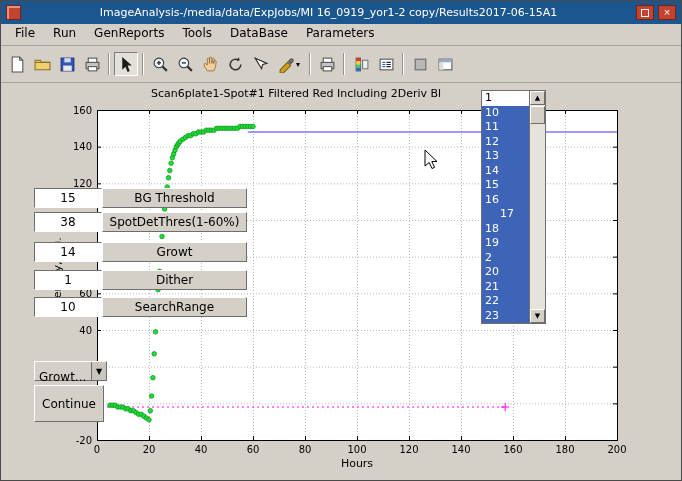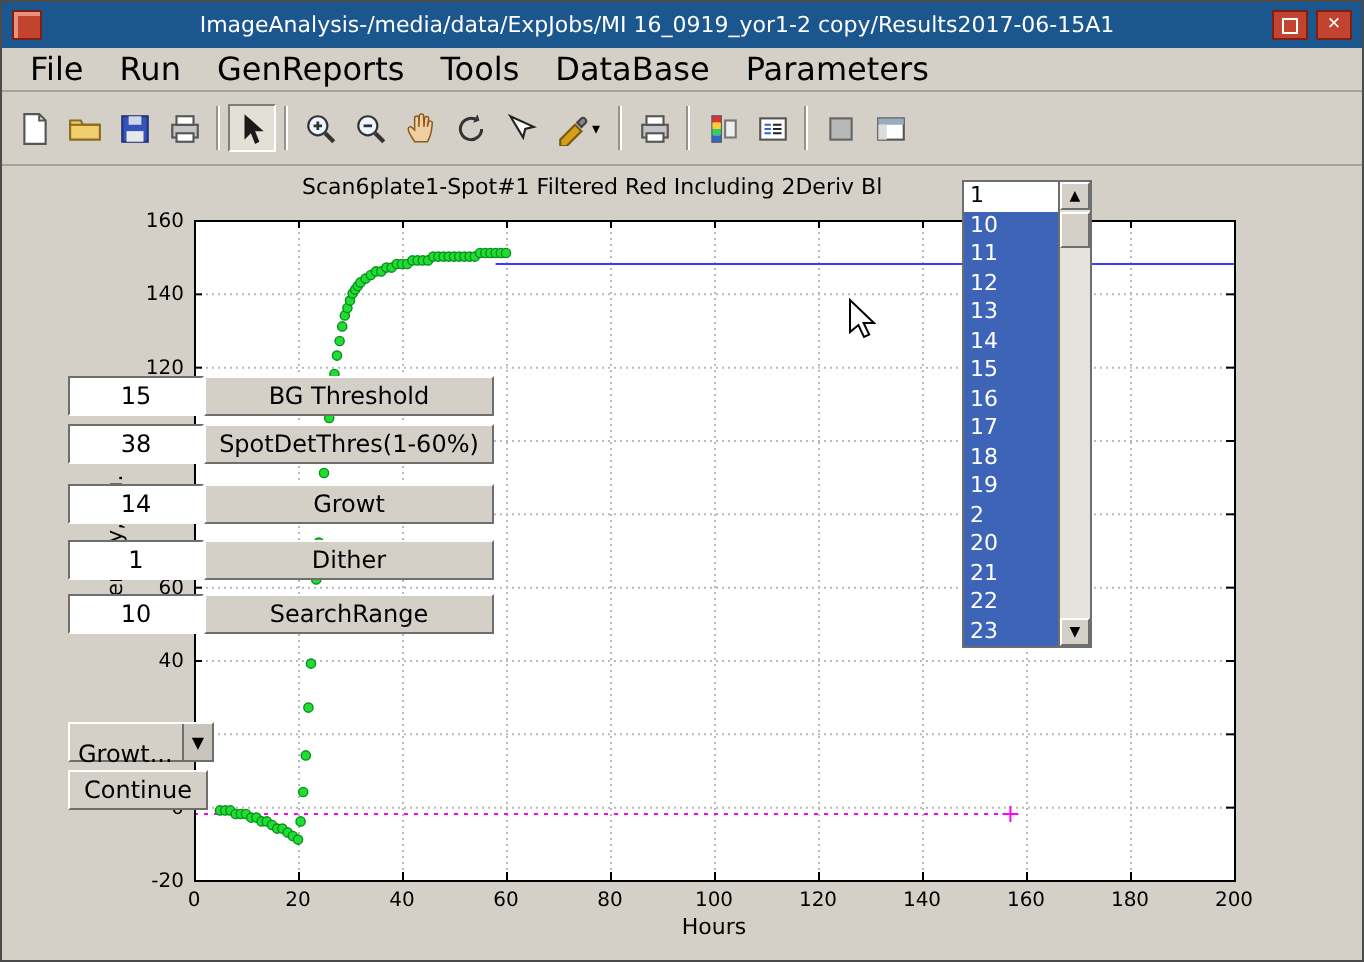--- a/index.html
+++ b/index.html
@@ -6,21 +6,21 @@
   .window{position:relative;width:682px;height:481px;background:#d4d0c8;
     font-family:"DejaVu Sans",sans-serif;border:1px solid #4a4a4a;box-sizing:border-box;overflow:hidden;}
   
   .titlebar{height:23px;background:#1b578e;display:flex;align-items:center;padding:0 5px;gap:4px;}
   .app-icon{width:13px;height:13px;background:#c24430;border:1px solid #7c2012;box-shadow:inset 2px 2px 0 #e8937f;}
   .title{flex:1;text-align:center;color:#ffffff;font-size:11px;white-space:nowrap;overflow:hidden;}
   .tb-btn{width:18px;height:15px;background:#c24430;border:1px solid #7c2012;color:#fff;
     font-size:11px;line-height:13px;text-align:center;padding:0;display:flex;align-items:center;justify-content:center;}
   .min-glyph{width:6px;height:6px;border:1px solid #fff;display:block;}
   
-  .menubar{height:21px;display:flex;align-items:center;background:#d4d0c8;border-bottom:1px solid #a9a49a;padding-left:5px;font-size:16px;color:#000;}
+  .menubar{height:21px;display:flex;background:#d4d0c8;border-bottom:1px solid #a9a49a;padding-left:5px;font-size:12px;color:#000;}
   .menu-item{padding:2px 9px;cursor:default;}
   
   .toolbar{height:32px;display:flex;align-items:center;gap:1px;padding:2px 4px;background:#d4d0c8;border-bottom:1px solid #a9a49a;}
   .tool{width:24px;height:24px;display:flex;align-items:center;justify-content:center;background:transparent;border:1px solid transparent;padding:0;}
   .tool span{display:flex;align-items:center;justify-content:center;}
   .tool svg{width:17px;height:17px;}
   .tool.pressed{border-color:#7d7d7d #ffffff #ffffff #7d7d7d;background:#e3e0d7;}
   .tool.wide{width:32px;}
   .caret{font-size:8px;margin-left:1px;}
   .tsep{width:0;height:22px;border-left:1px solid #98938a;border-right:1px solid #ffffff;margin:0 3px;}
@@ -35,21 +35,21 @@
   .ctrl-row{position:absolute;left:33px;display:flex;z-index:2;}
   .edit{width:68px;height:20px;text-align:center;font-family:"DejaVu Sans",sans-serif;font-size:12px;
     border:1px solid;border-color:#6e6e6e #ffffff #ffffff #6e6e6e;background:#fff;padding:0;box-sizing:border-box;}
   .pbtn{width:145px;height:20px;font-family:"DejaVu Sans",sans-serif;font-size:12px;color:#000;
     background:#d4d0c8;border:1px solid;border-color:#ffffff #6e6e6e #6e6e6e #ffffff;padding:0;box-sizing:border-box;}
   .r1{top:105px}.r2{top:129px}.r3{top:159px}.r4{top:187px}.r5{top:214px}
   .popup{position:absolute;left:33px;top:278px;width:73px;height:20px;z-index:2;background:#d4d0c8;
     border:1px solid;border-color:#ffffff #6e6e6e #6e6e6e #ffffff;display:flex;align-items:center;font-size:12px;box-sizing:border-box;}
   .popup-label{flex:1;padding-left:4px;white-space:nowrap;overflow:hidden;margin-top:12px;}
   .popup-arrow{width:14px;height:100%;border-left:1px solid #6e6e6e;display:flex;align-items:center;justify-content:center;font-size:8px;background:#c9c5bc;}
-  .continue{position:absolute;left:33px;top:302px;width:70px;height:20px;z-index:2;font-family:"DejaVu Sans",sans-serif;font-size:12px;
+  .continue{position:absolute;left:33px;top:302px;width:70px;height:37px;z-index:2;font-family:"DejaVu Sans",sans-serif;font-size:12px;
     background:#d4d0c8;border:1px solid;border-color:#ffffff #6e6e6e #6e6e6e #ffffff;padding:0;box-sizing:border-box;}
   
   .listbox{position:absolute;left:480px;top:7px;width:65px;height:234px;z-index:3;background:#fff;
     border:1px solid #6e6e6e;display:flex;box-sizing:border-box;}
   .lb-items{flex:1;overflow:hidden;}
   .lb-item{height:14.5px;line-height:14.5px;font-size:11px;padding-left:3px;background:#fff;color:#000;}
   .lb-item.sel{background:#3e64b8;color:#fff;}
   .lb-scroll{width:15px;background:#e6e3dc;border-left:1px solid #6e6e6e;display:flex;flex-direction:column;}
   .lb-up,.lb-down{height:14px;font-size:7px;text-align:center;line-height:13px;background:#d4d0c8;
     border:1px solid;border-color:#ffffff #6e6e6e #6e6e6e #ffffff;box-sizing:border-box;}
@@ -426,21 +426,21 @@
     <div class="listbox">
       <div class="lb-items" id="lbItems">
           <div class="lb-item">1</div>
           <div class="lb-item sel" style="background: rgb(62, 100, 184);">10</div>
           <div class="lb-item sel" style="background: rgb(62, 100, 184);">11</div>
           <div class="lb-item sel" style="background: rgb(62, 100, 184);">12</div>
           <div class="lb-item sel" style="background: rgb(62, 100, 184);">13</div>
           <div class="lb-item sel" style="background: rgb(62, 100, 184);">14</div>
           <div class="lb-item sel" style="background: rgb(62, 100, 184);">15</div>
           <div class="lb-item sel" style="background: rgb(62, 100, 184);">16</div>
-          <div class="lb-item sel" style="background: rgb(62, 100, 184);">17</div>
+          <div class="lb-item sel" style="background: rgb(62, 100, 184); text-align: center;">17</div>
           <div class="lb-item sel" style="background: rgb(62, 100, 184);">18</div>
           <div class="lb-item sel" style="background: rgb(62, 100, 184);">19</div>
           <div class="lb-item sel" style="background: rgb(62, 100, 184);">2</div>
           <div class="lb-item sel" style="background: rgb(62, 100, 184);">20</div>
           <div class="lb-item sel" style="background: rgb(62, 100, 184);">21</div>
           <div class="lb-item sel" style="background: rgb(62, 100, 184);">22</div>
           <div class="lb-item sel" style="background: rgb(62, 100, 184);">23</div>
         </div>
       <div class="lb-scroll">
         <div class="lb-up">▲</div>

